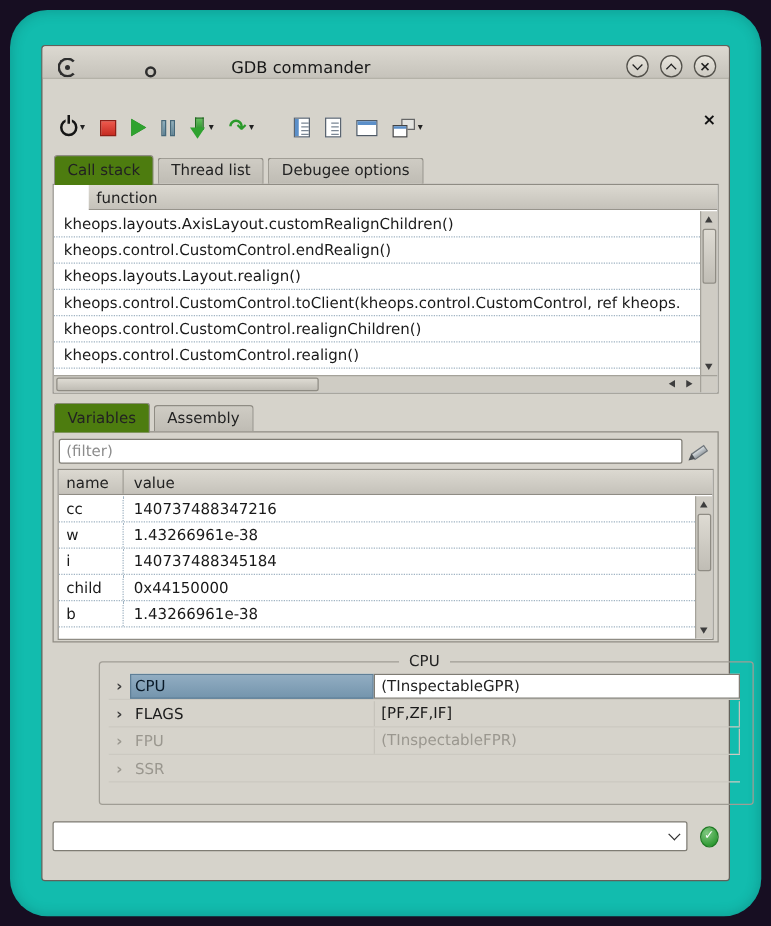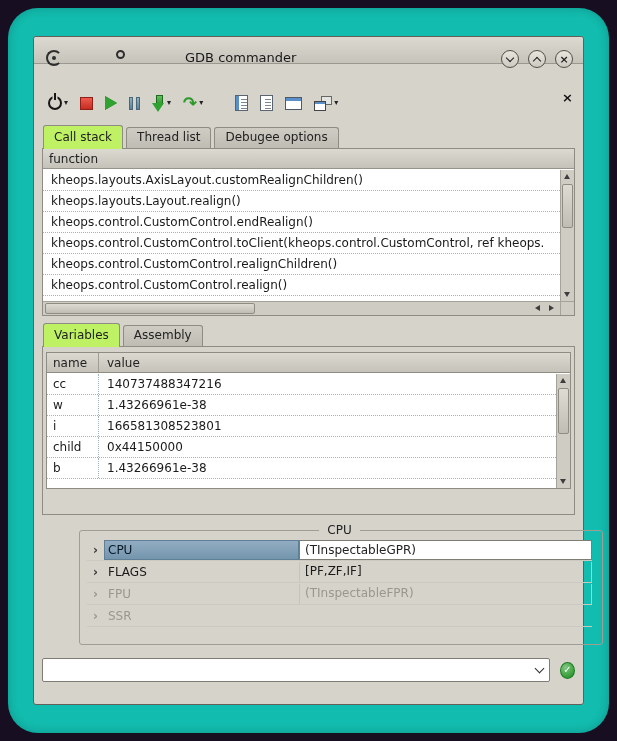--- a/index.html
+++ b/index.html
@@ -6,21 +6,21 @@
   body { font-family:"DejaVu Sans","Liberation Sans",sans-serif; font-size:12px; color:#1a1a1a; }
 
   .page { position:relative; width:617px; height:741px; background:#170e22; overflow:hidden; }
   .frame { position:absolute; left:8px; top:8px; width:601px; height:725px;
            background:#12bcae; border-radius:30px; box-shadow:inset 0 0 10px rgba(0,40,40,.25); }
   .window { position:absolute; left:25px; top:28px; width:551px; height:669px;
             background:#d6d3cb; border:1px solid #63605a; border-radius:3px;
             box-shadow:inset 0 1px 0 rgba(255,255,255,.55); }
 
   
-  .titlebar { height:26px; display:flex; align-items:flex-start; padding:13px 8px;
+  .titlebar { height:26px; display:flex; align-items:flex-end; padding:0 8px;
               background:linear-gradient(#dcd9d1,#c6c3bb); border-bottom:1px solid #9b988f;
               border-radius:3px 3px 0 0;gap:44px; }
   .app-icon { width:16px; height:16px; border:2px solid #2e2e2e; border-right-color:transparent;
               border-radius:50%; margin-left:4px; position:relative; }
   .app-icon::after { content:""; position:absolute; left:4px; top:4px; width:4px; height:4px;
               background:#2e2e2e; border-radius:50%; }
   .pin-icon { width:9px; height:9px; border:2px solid #2e2e2e; border-radius:50%; margin-left:10px; }
   .window-title { margin-left:16px; font-size:13px; color:#181818; }
   .window-controls { margin-left:auto; display:flex; gap:9px; margin-right:2px; }
   .wbtn { width:18px; height:18px; border:1px solid #52504a; border-radius:50%;
@@ -68,25 +68,25 @@
   .icon-cascade .back { position:absolute; right:0; top:0; width:11px; height:9px; background:#e4e4e0; border:1px solid #666; }
   .icon-cascade .front { position:absolute; left:0; bottom:0; width:12px; height:10px; background:#fff; border:1px solid #444; }
   .icon-cascade .front::before { content:""; position:absolute; left:0; top:0; right:0; height:2px; background:#5b8fc9; }
 
   
   .tabbar { display:flex; align-items:flex-end; margin-top:6px; height:24px; padding-left:1px;
             position:relative; z-index:2; }
   .tab { height:21px; padding:2px 10px 0; border:1px solid #8f8c84; border-bottom:none;
          border-radius:3px 3px 0 0; margin-right:3px; background:linear-gradient(#cfccc4,#bfbcb4);
          white-space:nowrap; color:#222; }
-  .tab.active { height:24px; padding-top:4px; background:#bef264; margin-bottom:-1px;text-align:right; }
+  .tab.active { height:24px; padding-top:4px; background:#4d7c0f; margin-bottom:-1px;text-align:right; }
 
   
   .panel { position:relative; z-index:1; border:1px solid #8f8c84; }
-  .cs-panel { height:168px; background:#fff; overflow:hidden; }
+  .cs-panel { height:168px; background:#fff; overflow:hidden;padding-left:28px; }
   .col-header { height:20px; line-height:20px; background:linear-gradient(#dcd9d1,#c5c2ba);
                 border-bottom:1px solid #97948c; padding-left:6px; color:#222; }
   .cs-rows { position:absolute; left:0; top:21px; right:14px; bottom:14px; overflow:hidden; }
   .cs-row { height:21px; line-height:20px; border-bottom:1px dotted #9fb3c2; padding-left:8px;
             white-space:nowrap; overflow:hidden; }
 
   .vscroll { position:absolute; width:14px; background:#cfccc4; border-left:1px solid #a5a29a; }
   .hscroll { position:absolute; height:14px; background:#cfccc4; border-top:1px solid #a5a29a; }
   .sb-thumb { position:absolute; background:linear-gradient(#dedbd3,#c0bdb5); border:1px solid #8f8c84; border-radius:2px; }
   .sb-up   { width:0; height:0; border-left:3.5px solid transparent; border-right:3.5px solid transparent;
@@ -246,24 +246,24 @@
           </div>
 
         <div class="panel cs-panel">
           <div class="col-header">function</div>
           <div class="cs-rows">
 
           <div class="cs-row">
                 <span>kheops.layouts.AxisLayout.customRealignChildren()</span>
               </div>
               <div class="cs-row">
+                <span>kheops.control.CustomControl.endRealign()</span>
+              </div>
+              <div class="cs-row">
                 <span>kheops.layouts.Layout.realign()</span>
-              </div>
-              <div class="cs-row">
-                <span>kheops.control.CustomControl.endRealign()</span>
               </div>
               <div class="cs-row">
                 <span>kheops.control.CustomControl.toClient(kheops.control.CustomControl, ref kheops.</span>
               </div>
               <div class="cs-row">
                 <span>kheops.control.CustomControl.realignChildren()</span>
               </div>
               <div class="cs-row">
                 <span>kheops.control.CustomControl.realign()</span>
               </div>
@@ -285,38 +285,44 @@
 
         <div class="tab active">
               <span>Variables</span>
             </div>
             <div class="tab">
               <span>Assembly</span>
             </div>
           </div>
 
         <div class="panel insp-panel">
+          <div class="filter-row">
+            <input class="filter-input" type="text" placeholder="(filter)" style="">
+            <span class="pen-btn">
+              <span class="icon-pen"></span>
+            </span>
+          </div>
           <div class="var-table">
             <div class="var-header">
               <span class="vh-name">name</span>
               <span class="vh-value">value</span>
             </div>
             <div class="var-rows">
 
                 <div class="var-row">
                   <span class="var-name">cc</span>
                   <span class="var-value">140737488347216</span>
                 </div>
                 <div class="var-row">
                   <span class="var-name">w</span>
                   <span class="var-value">1.43266961e-38</span>
                 </div>
                 <div class="var-row">
                   <span class="var-name">i</span>
-                  <span class="var-value">166581308523801</span>
+                  <span class="var-value">140737488345184</span>
                 </div>
                 <div class="var-row">
                   <span class="var-name">child</span>
                   <span class="var-value">0x44150000</span>
                 </div>
                 <div class="var-row">
                   <span class="var-name">b</span>
                   <span class="var-value">1.43266961e-38</span>
                 </div>
               </div>

